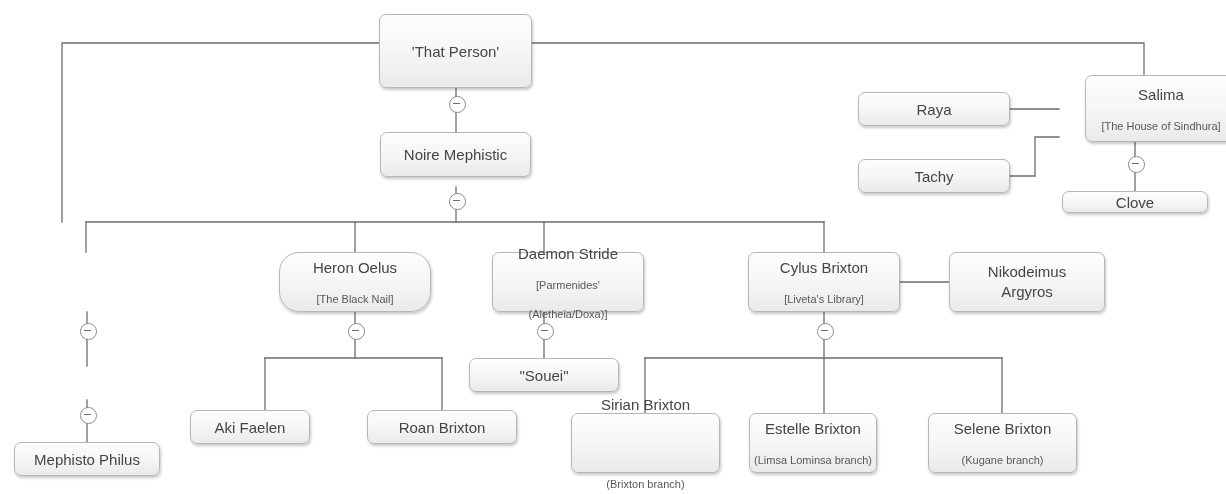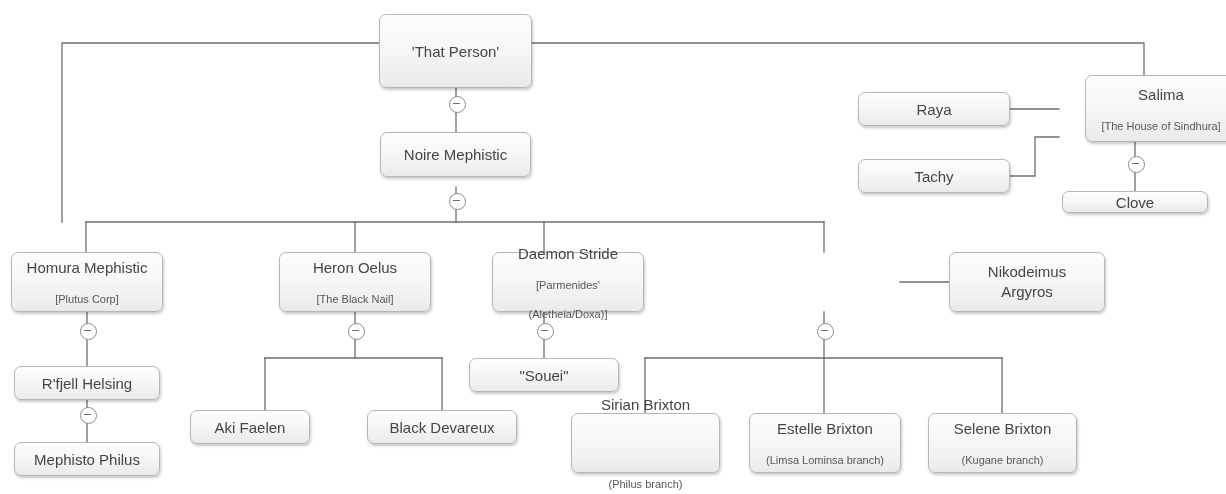--- a/index.html
+++ b/index.html
@@ -126,67 +126,64 @@
   </svg>
 
   <div class="node" style="left:379px; top:14px; width:153px; height:74px;">
     <span class="title">'That Person'</span>
   </div>
 
   <div class="node" style="left:380px; top:132px; width:151px; height:45px;">
     <span class="title">Noire Mephistic</span>
   </div>
 
-  <div class="node" style="left:11px; top:252px; width:152px; height:60px;">
-    <span class="title">Homura Mephistic</span>
-    <span class="sub">[Plutus Corp]</span>
-  </div>
-
-  <div class="node" style="left:279px; top:252px; width:152px; height:60px;">
+
+  <div class="node" style="left:279px; top:252px; width:152px; height:60px;border-radius:20px;">
     <span class="title">Heron Oelus</span>
     <span class="sub">[The Black Nail]</span>
   </div>
 
   <div class="node" style="left:492px; top:252px; width:152px; height:60px;">
     <span class="title">Daemon Stride</span>
     <span class="sub">[Parmenides'</span>
     <span class="sub">(Aletheia/Doxa)]</span>
   </div>
 
+  <div class="node" style="left:748px; top:252px; width:152px; height:60px;">
+    <span class="title">Cylus Brixton</span>
+    <span class="sub">[Liveta's Library]</span>
+  </div>
 
   <div class="node" style="left:949px; top:252px; width:156px; height:60px;">
     <span class="title two-line">Nikodeimus Argyros</span>
   </div>
 
-  <div class="node" style="left:14px; top:366px; width:146px; height:34px;">
-    <span class="title">R'fjell Helsing</span>
-  </div>
 
   <div class="node" style="left:14px; top:442px; width:146px; height:34px;">
     <span class="title">Mephisto Philus</span>
   </div>
 
   <div class="node" style="left:190px; top:410px; width:120px; height:34px;">
     <span class="title">Aki Faelen</span>
   </div>
 
   <div class="node" style="left:367px; top:410px; width:150px; height:34px;">
-    <span class="title">Black Devareux</span>
+    <span class="title">Roan Brixton</span>
   </div>
 
   <div class="node" style="left:469px; top:358px; width:150px; height:34px;">
     <span class="title">"Souei"</span>
   </div>
 
   <div class="node" style="left:571px; top:413px; width:149px; height:60px;gap:48px;">
     <span class="title">Sirian Brixton</span>
-    <span class="sub">(Philus branch)</span>
-  </div>
-
-  <div class="node" style="left:749px; top:413px; width:152px; height:60px;">
+    <span class="sub">(Brixton branch)</span>
+  </div>
+
+  <div class="node" style="left:749px; top:413px; width:128px; height:60px;">
     <span class="title">Estelle Brixton</span>
     <span class="sub">(Limsa Lominsa branch)</span>
   </div>
 
   <div class="node" style="left:858px; top:92px; width:152px; height:34px;">
     <span class="title">Raya</span>
   </div>
 
   <div class="node" style="left:928px; top:413px; width:149px; height:60px;">
     <span class="title">Selene Brixton</span>

